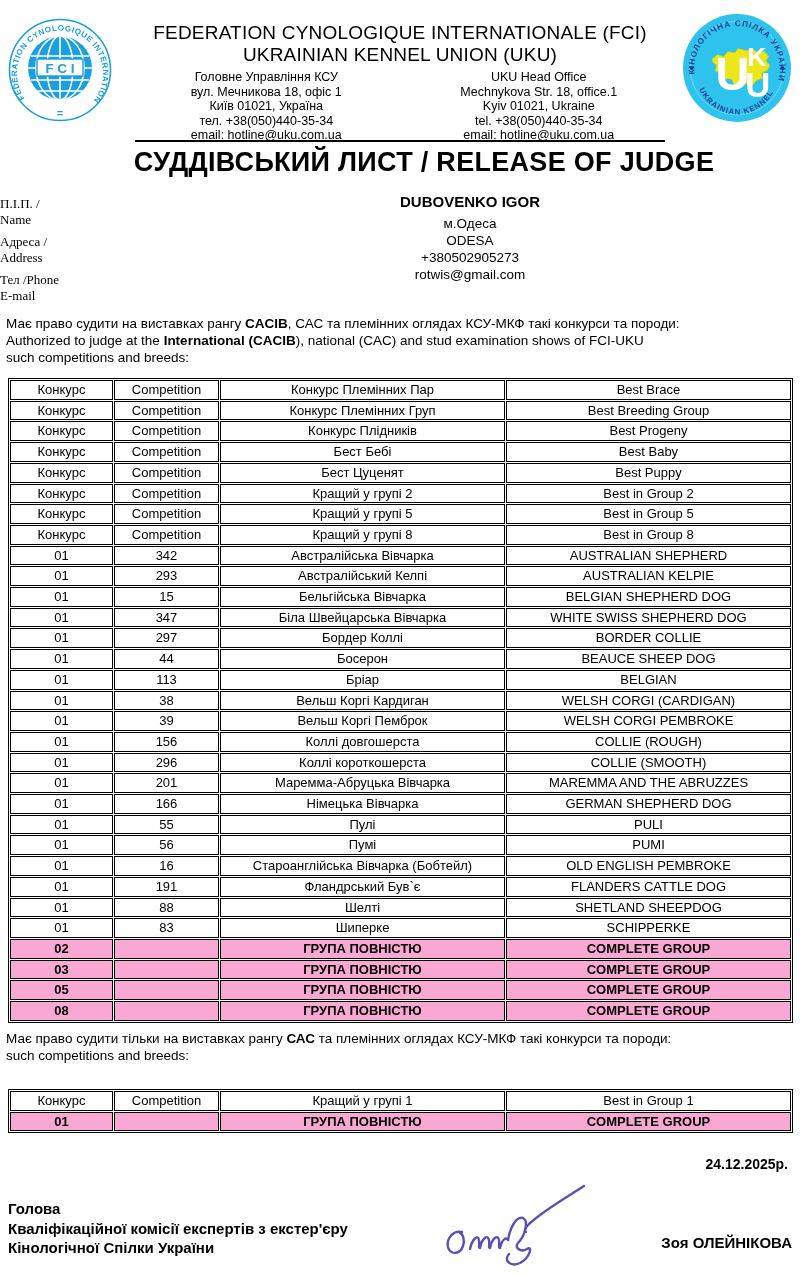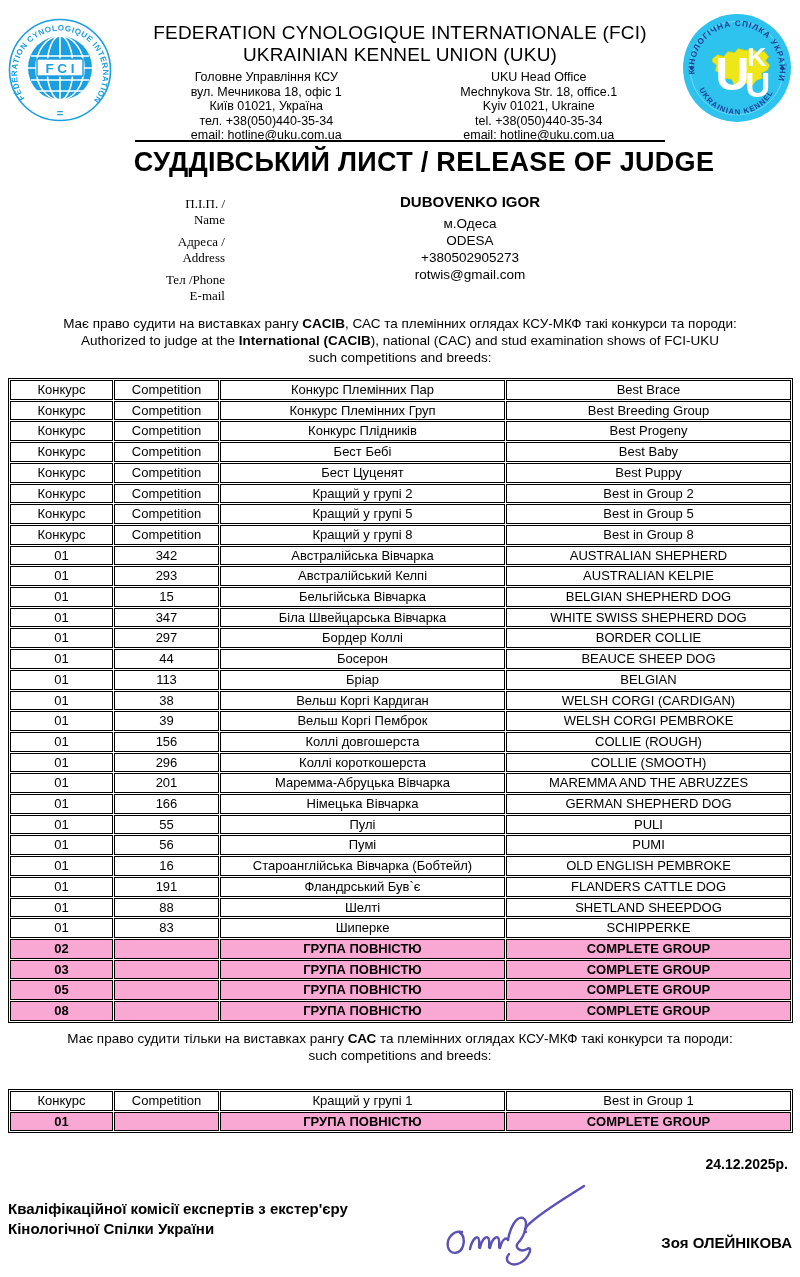--- a/index.html
+++ b/index.html
@@ -12,29 +12,29 @@
   .logo-fci{left:8px;top:18px;width:104px;height:104px;}
   .logo-uku{left:682px;top:13px;width:110px;height:110px;}
   .org-lines{position:absolute;left:120px;right:120px;top:22px;text-align:center;}
   .org-line{font-weight:normal;font-size:19px;line-height:22px;letter-spacing:0.2px;}
   .offices{position:absolute;left:130px;top:70px;width:545px;display:flex;}
   .office{flex:1;text-align:center;font-size:12.5px;line-height:14.6px;}
   .rule{position:absolute;left:135px;top:140px;width:530px;border-top:2px solid #000;}
   .doc-title{position:absolute;left:0;right:0;top:147px;text-align:center;
     font-size:27px;font-weight:bold;letter-spacing:0.3px;margin-left:48px;}
   
-  .judge-labels{position:absolute;left:0;top:196px;width:178px;text-align:right;
-    font-family:"Liberation Serif",serif;font-size:13px;line-height:15.5px;padding-left:47px;}
+  .judge-labels{position:absolute;left:0;top:196px;width:178px;text-align:left;
+    font-family:"Liberation Serif",serif;font-size:13px;line-height:15.5px;}
   .jl-gap{height:7px;}
   .judge-values{position:absolute;left:150px;width:640px;top:193px;text-align:center;}
   .jv{font-size:13.5px;line-height:17.2px;}
   .jv-bold{font-weight:bold;font-size:15px;line-height:18.5px;}
   .jv-sp{height:3px;}
   
-  .auth{position:absolute;left:6px;right:6px;text-align:center;
+  .auth{position:absolute;left:6px;right:6px;text-align:left;
     font-size:13.5px;line-height:16.8px;}
   .auth-1{top:316px;}
   .auth-2{top:1031px;}
   
   .doc-table{position:absolute;left:8px;border-collapse:separate;border-spacing:1px;
     border:1px solid #000;table-layout:fixed;width:784px;background:#fff;}
   .tbl-1{top:378px;}
   .tbl-2{top:1089px;}
   .doc-table td{border:1px solid #000;text-align:center;vertical-align:middle;
     font-size:13px;height:17.7px;line-height:17.7px;padding:0 2px;
@@ -373,20 +373,21 @@
           <td></td>
           <td>ГРУПА ПОВНІСТЮ</td>
           <td>COMPLETE GROUP</td>
         </tr>
       </tbody>
   </table>
 
   <div class="date-line">24.12.2025р.</div>
 
   <div class="chair-block">
+    <div>Голова</div>
     <div>Кваліфікаційної комісії експертів з екстер'єру</div>
     <div>Кінологічної Спілки України</div>
   </div>
 
   <svg class="signature" viewBox="0 0 190 102">
     <g fill="none" stroke="#5b51b5" stroke-width="2.4" stroke-linecap="round" stroke-linejoin="round">
       <path d="M30,60 C22,58 14,66 16,75 C18,83 28,83 31,74 C33,68 31,62 28,61"></path>
       <path d="M38,77 C40,67 46,62 47,68 C48,72 46,76 48,76 C50,66 56,62 57,68 C58,72 56,76 58,76 C60,66 66,62 67,68 C68,72 66,76 68,76 C70,68 74,64 76,68"></path>
       <path d="M76,68 C78,56 84,44 91,46 C97,49 93,64 86,71 C82,75 88,81 95,77 C101,73 98,86 88,91 C79,95 71,89 77,82"></path>
       <path d="M152,14 C140,22 112,38 97,52 C93,56 92,59 94,60"></path>

